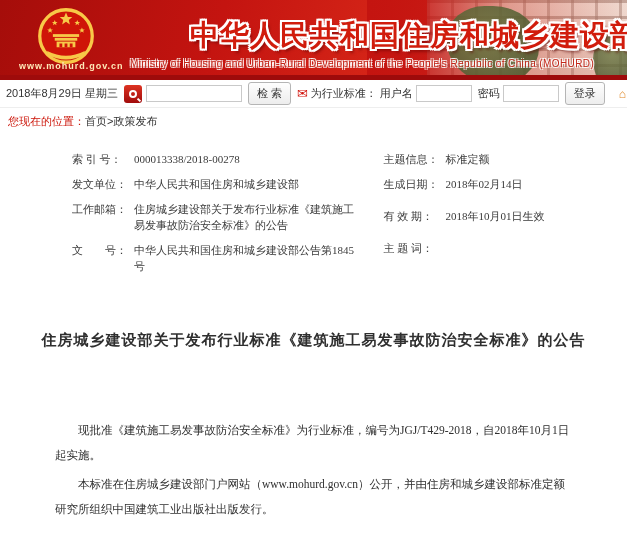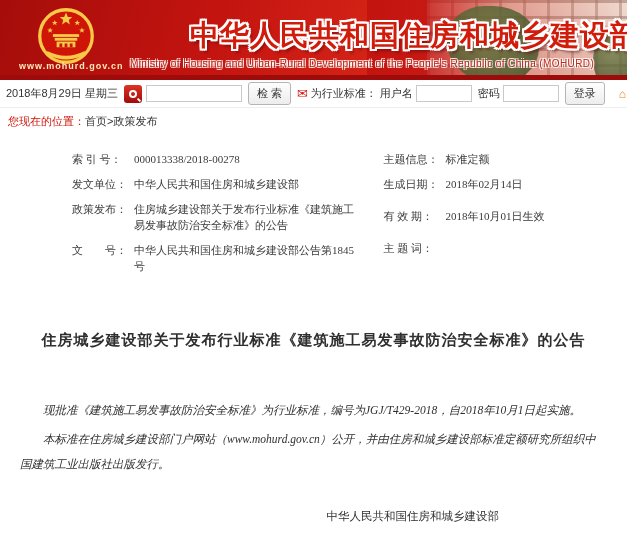--- a/index.html
+++ b/index.html
@@ -51,21 +51,21 @@
   .meta-col-left { width:56%; }
   .meta-col-right { width:44%; padding-left:22px; }
   .meta-row { display:flex; margin-bottom:9px; line-height:16px; }
   .meta-label { flex:none; width:62px; color:#3a3a3a; }
   .meta-value { flex:1; }
   .meta-col-right .meta-row.gap { margin-top:16px;justify-content:space-between; }
 
   
   .doc { font-family:"Liberation Serif", serif; color:#2f2f2f; }
   .doc-title { margin-top:48px; text-align:center; font-size:15px; font-weight:bold; letter-spacing:1px; padding:0 30px; }
-  .doc-body { margin-top:48px; padding:0 20px;font-style:italic; }
+  .doc-body { margin-top:68px; padding:0 55px; }
   .doc-body p { text-indent:2em; font-size:11.5px; line-height:25px; margin-bottom:4px; }
   .doc-sign { width:max-content; margin:26px 128px 0 auto; text-align:center; font-size:11.5px; line-height:26px; }
 </style>
 </head>
 <body>
 
 <div class="page">
 
   <div class="hdr">
     <div class="hdr-building"></div>
@@ -122,21 +122,21 @@
     <div class="meta-col-left">
       <div class="meta-row">
         <span class="meta-label">索 引 号：</span>
         <span class="meta-value">000013338/2018-00278</span>
       </div>
       <div class="meta-row">
         <span class="meta-label">发文单位：</span>
         <span class="meta-value">中华人民共和国住房和城乡建设部</span>
       </div>
       <div class="meta-row">
-        <span class="meta-label">政策发布：</span>
+        <span class="meta-label">工作邮箱：</span>
         <span class="meta-value">住房城乡建设部关于发布行业标准《建筑施工易发事故防治安全标准》的公告</span>
       </div>
       <div class="meta-row">
         <span class="meta-label">文　　号：</span>
         <span class="meta-value">中华人民共和国住房和城乡建设部公告第1845号</span>
       </div>
     </div>
     <div class="meta-col-right">
       <div class="meta-row">
         <span class="meta-label">主题信息：</span>

